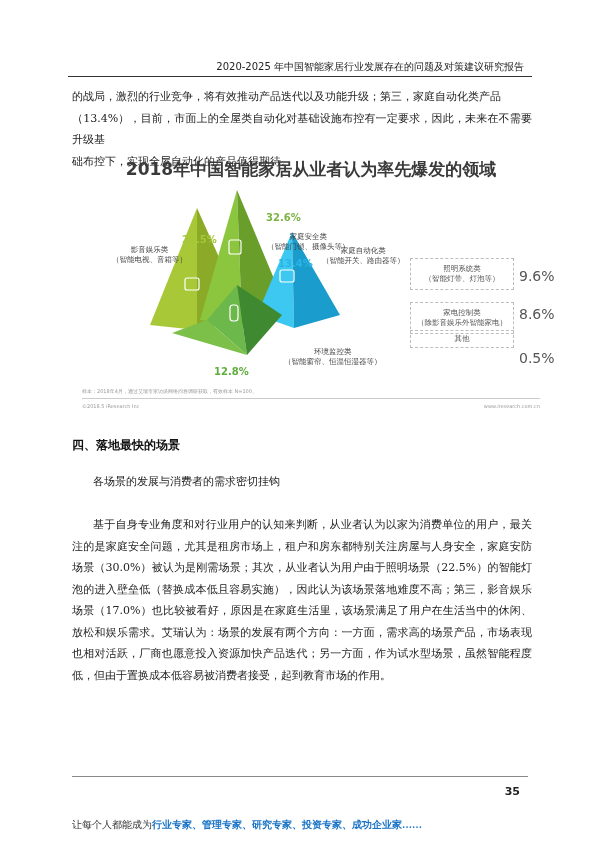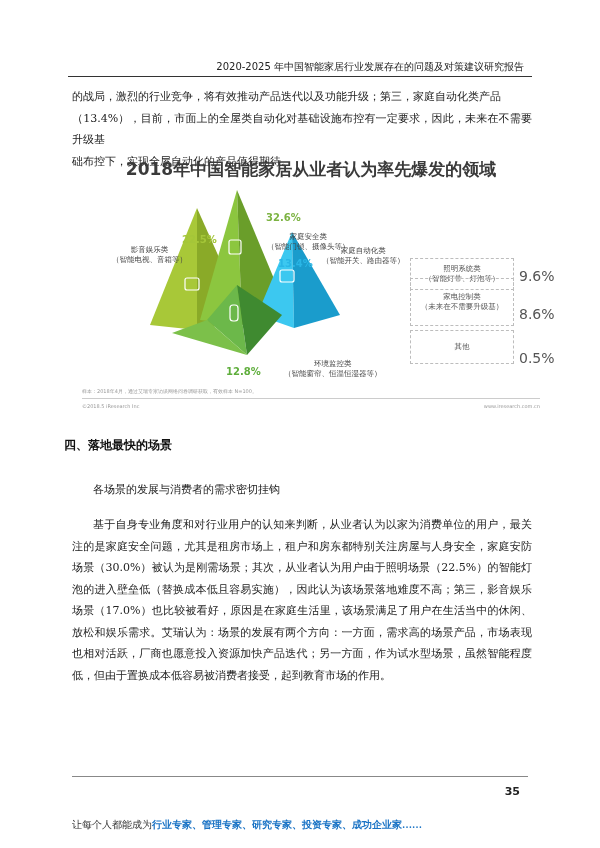--- a/index.html
+++ b/index.html
@@ -25,21 +25,21 @@
   .lbl { position: absolute; font-size: 7.5px; color: #444; text-align: center; line-height: 10px; white-space: nowrap; }
   .pct { position: absolute; font-size: 10px; font-weight: bold; white-space: nowrap; }
   .side-box { position: absolute; left: 328px; width: 104px; border: 1px dashed #bdbdbd; font-size: 7.5px; color: #555; text-align: center; line-height: 10px; display: flex; flex-direction: column; justify-content: center; }
   .side-pct { position: absolute; left: 437px; font-size: 14px; color: #555; text-align: center; }
   .chart-note { position: absolute; left: 0; top: 238px; font-size: 5px; color: #999; }
   .chart-rule { position: absolute; left: 0; top: 248px; width: 458px; height: 1px; background: #ccc; }
   .chart-copy { position: absolute; left: 0; top: 253px; font-size: 5px; color: #999; }
   .chart-site { position: absolute; right: 0; top: 253px; font-size: 5px; color: #999; }
 
   
-  .section-title { position: absolute; left: 64px; top: 437px; font-size: 12px; font-weight: bold; color: #111; }
+  .section-title { position: absolute; left: 72px; top: 437px; font-size: 12px; font-weight: bold; color: #111; }
 
   
   .footer-rule { position: absolute; left: 72px; top: 776px; width: 456px; height: 1px; background: #888; }
   .footer-text { position: absolute; left: 72px; top: 818px; font-size: 10px; color: #333; font-family: Liberation Serif, serif; }
   .footer-text .blue { color: #1a73c5; font-weight: bold; }
   .page-num { position: absolute; right: 80px; top: 785px; font-size: 11px; font-weight: bold; color: #222; }
 </style>
 </head>
 <body>
 
@@ -91,51 +91,51 @@
       <div>家庭安全类</div>
       <div>（智能门锁、摄像头等）</div>
     </div>
 
     <div class="pct" style="left:196px;top:108px;color:#29b6e6;">13.4%</div>
     <div class="lbl" style="left:240px;top:96px;">
       <div>家庭自动化类</div>
       <div>（智能开关、路由器等）</div>
     </div>
 
-    <div class="pct" style="left:144px;top:216px;color:#5fae3c;">12.8%</div>
-    <div class="lbl" style="left:202px;top:197px;margin-top:12px;">
+    <div class="pct" style="left:132px;top:216px;color:#5fae3c;">12.8%</div>
+    <div class="lbl" style="left:202px;top:197px;">
       <div>环境监控类</div>
       <div>（智能窗帘、恒温恒湿器等）</div>
     </div>
 
     <div class="side-box" style="top:108px;height:32px;">
       <div>照明系统类</div>
       <div>（智能灯带、灯泡等）</div>
     </div>
     <div class="side-pct" style="top:118px;">9.6%</div>
 
-    <div class="side-box" style="top:128px;height:48px;">
+    <div class="side-box" style="top:152px;height:32px;">
       <div>家电控制类</div>
-      <div>（未来在不需要升级基）</div>
+      <div>（除影音娱乐外智能家电）</div>
     </div>
     <div class="side-pct" style="top:156px;">8.6%</div>
 
-    <div class="side-box" style="top:180px;height:34px;">
+    <div class="side-box" style="top:180px;height:18px;">
       <div>其他</div>
     </div>
     <div class="side-pct" style="top:200px;">0.5%</div>
 
     <div class="chart-note">样本：2018年4月，通过艾瑞专家访谈网络问卷调研获取，有效样本 N=100。</div>
     <div class="chart-rule"></div>
     <div class="chart-copy">©2018.5 iResearch Inc</div>
     <div class="chart-site">www.iresearch.com.cn</div>
   </div>
 
   <div class="section-title">四、落地最快的场景</div>
-  <div class="para indent" style="top:471px;margin-top:8px;">各场景的发展与消费者的需求密切挂钩</div>
+  <div class="para indent" style="top:471px;">各场景的发展与消费者的需求密切挂钩</div>
   <div class="para indent" style="top:514px;">基于自身专业角度和对行业用户的认知来判断，从业者认为以家为消费单位的用户，最关注的是家庭安全问题，尤其是租房市场上，租户和房东都特别关注房屋与人身安全，家庭安防场景（30.0%）被认为是刚需场景；其次，从业者认为用户由于照明场景（22.5%）的智能灯泡的进入壁垒低（替换成本低且容易实施），因此认为该场景落地难度不高；第三，影音娱乐场景（17.0%）也比较被看好，原因是在家庭生活里，该场景满足了用户在生活当中的休闲、放松和娱乐需求。艾瑞认为：场景的发展有两个方向：一方面，需求高的场景产品，市场表现也相对活跃，厂商也愿意投入资源加快产品迭代；另一方面，作为试水型场景，虽然智能程度低，但由于置换成本低容易被消费者接受，起到教育市场的作用。</div>
 
   <div class="footer-rule"></div>
   <div class="footer-text">
     <span>让每个人都能成为</span><span class="blue">行业专家、管理专家、研究专家、投资专家、成功企业家……</span>
   </div>
   <div class="page-num">35</div>
 </div>
 
 </body></html>

